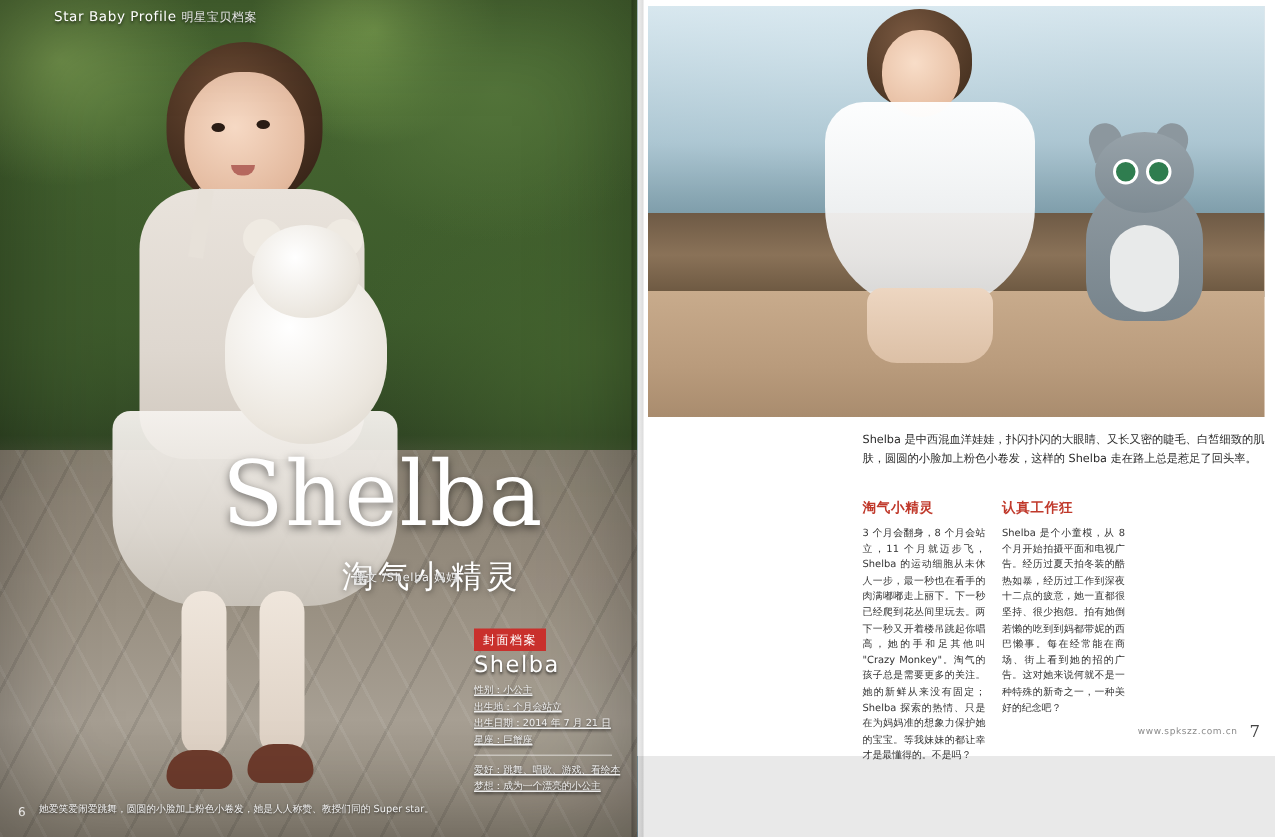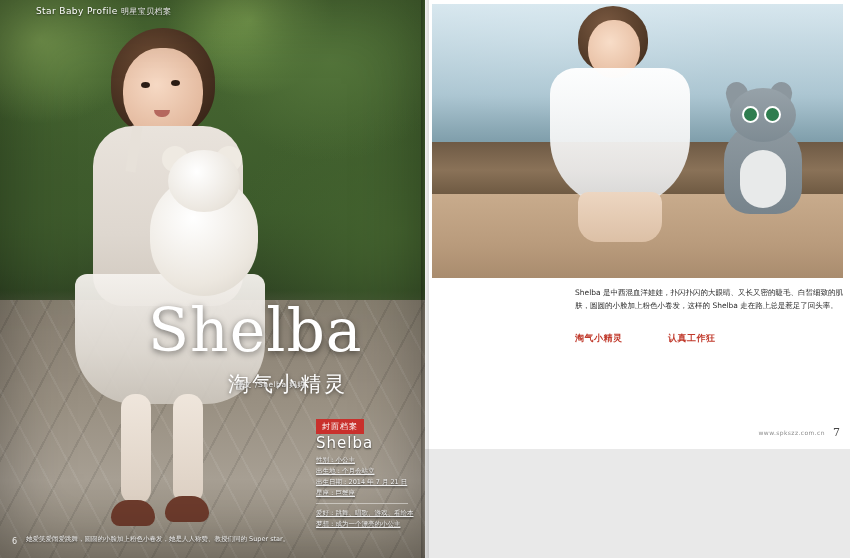--- a/index.html
+++ b/index.html
@@ -119,21 +119,21 @@
   .profile .line{font-size:6.5px;line-height:11px;color:#f0f0f0;text-decoration:underline;}
   .profile .rule{height:1px;background:rgba(255,255,255,.45);margin:4px 0 4px 0;width:92px;}
   .bottom-strip{
     position:absolute;left:26px;bottom:14px;width:340px;font-size:6.5px;color:#f2f2f2;
     text-shadow:0 1px 2px rgba(0,0,0,.7);
   }
   .pg-left{position:absolute;left:12px;bottom:12px;font-size:8px;color:#fff;opacity:.85;}
 
   
   .page-right{
-    position:absolute;left:425px;top:0;width:425px;height:449px;background:#ffffff;
+    position:absolute;left:425px;top:0;width:425px;height:504px;background:#ffffff;
   }
   .photo-right{
     position:absolute;left:7px;top:4px;width:411px;height:274px;overflow:hidden;
     background:
       radial-gradient(ellipse 260px 120px at 120px 30px, #cfe0e8 0%, rgba(207,224,232,0) 70%),
       linear-gradient(180deg,#b9ccd6 0%,#a9bfcb 34%,#7d9aa6 46%,#6f8e9a 52%,#caa98a 58%,#d8bda0 72%,#c8ab8f 100%);
   }
   .pr-window{
     position:absolute;left:0;top:0;width:411px;height:150px;
     background:linear-gradient(180deg, rgba(220,235,242,.85) 0%, rgba(173,200,212,.8) 60%, rgba(120,152,165,.75) 100%);
@@ -272,23 +272,25 @@
         <div class="cat-eye l"></div>
         <div class="cat-eye r"></div>
       </div>
     </div>
 
     <div class="lede">Shelba 是中西混血洋娃娃，扑闪扑闪的大眼睛、又长又密的睫毛、白皙细致的肌肤，圆圆的小脸加上粉色小卷发，这样的 Shelba 走在路上总是惹足了回头率。</div>
 
     <div class="cols">
       <div class="col">
         <h3>淘气小精灵</h3>
+        <p>3 个月会翻身，8 个月会站立，11 个月就迈步飞，Shelba 的运动细胞从未休人一步，最一秒也在看手的肉满嘟嘟走上丽下。下一秒已经爬到花丛间里玩去。两下一秒又开着楼吊跳起你唱高，她的手和足其他叫 "Crazy Monkey"。淘气的孩子总是需要更多的关注。她的新鲜从来没有固定；Shelba 探索的热情、只是在为妈妈准的想象力保护她的宝宝。等我妹妹的都让幸才是最懂得的。不是吗？</p>
       </div>
       <div class="col">
         <h3>认真工作狂</h3>
+        <p>Shelba 是个小童模，从 8 个月开始拍摄平面和电视广告。经历过夏天拍冬装的酷热如暴，经历过工作到深夜十二点的疲意，她一直都很坚持、很少抱怨。拍有她倒若懒的吃到到妈都带妮的西巴懒事。每在经常能在商场、街上看到她的招的广告。这对她来说何就不是一种特殊的新奇之一，一种美好的纪念吧？</p>
       </div>
     </div>
 
     <div class="footer-right">
       <span class="footer-url">www.spkszz.com.cn</span>
       <span class="pg-right">7</span>
     </div>
   </div>
 
   <div class="gutter"></div>

